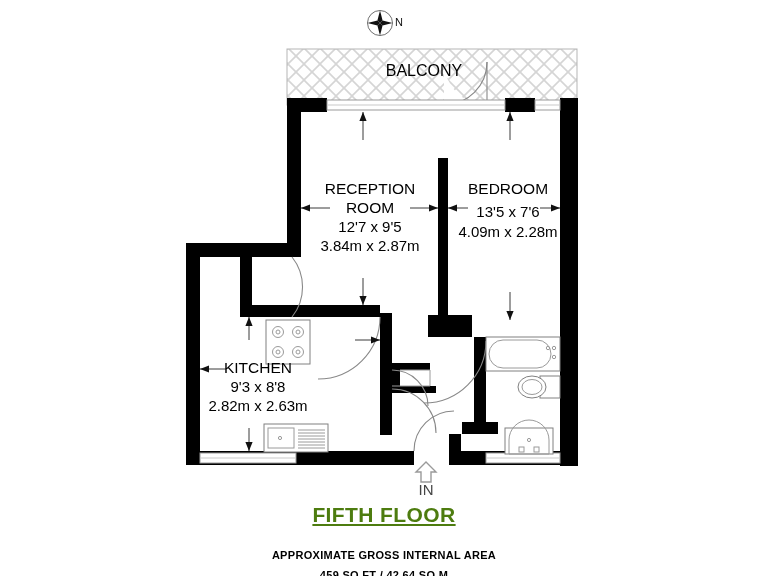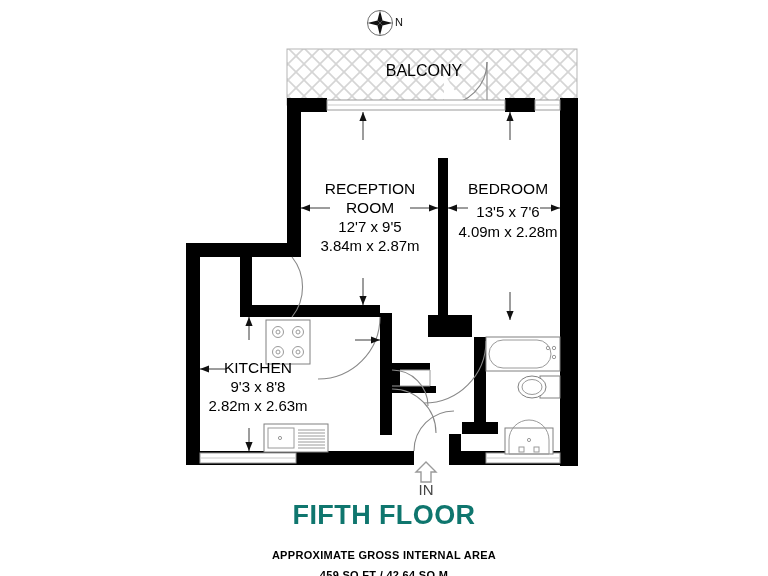--- a/index.html
+++ b/index.html
@@ -70,25 +70,26 @@
   }
   .caption-wrap {
     position: absolute;
     left: 0;
     top: 503px;
     width: 768px;
     text-align: center;
   }
   .floor-title {
     font-family: "Liberation Sans", sans-serif;
-    font-size: 27px;
+    font-size: 21px;
     font-weight: bold;
-    color: #0f766e;
+    color: #4d7c0f;
     letter-spacing: 0.4px;
     line-height: 24px;
+    text-decoration: underline;
   }
   .area-line {
     font-family: "Liberation Sans", sans-serif;
     font-size: 11px;
     font-weight: bold;
     color: #000000;
     letter-spacing: 0.3px;
     margin-top: 21px;
     line-height: 14px;
   }

